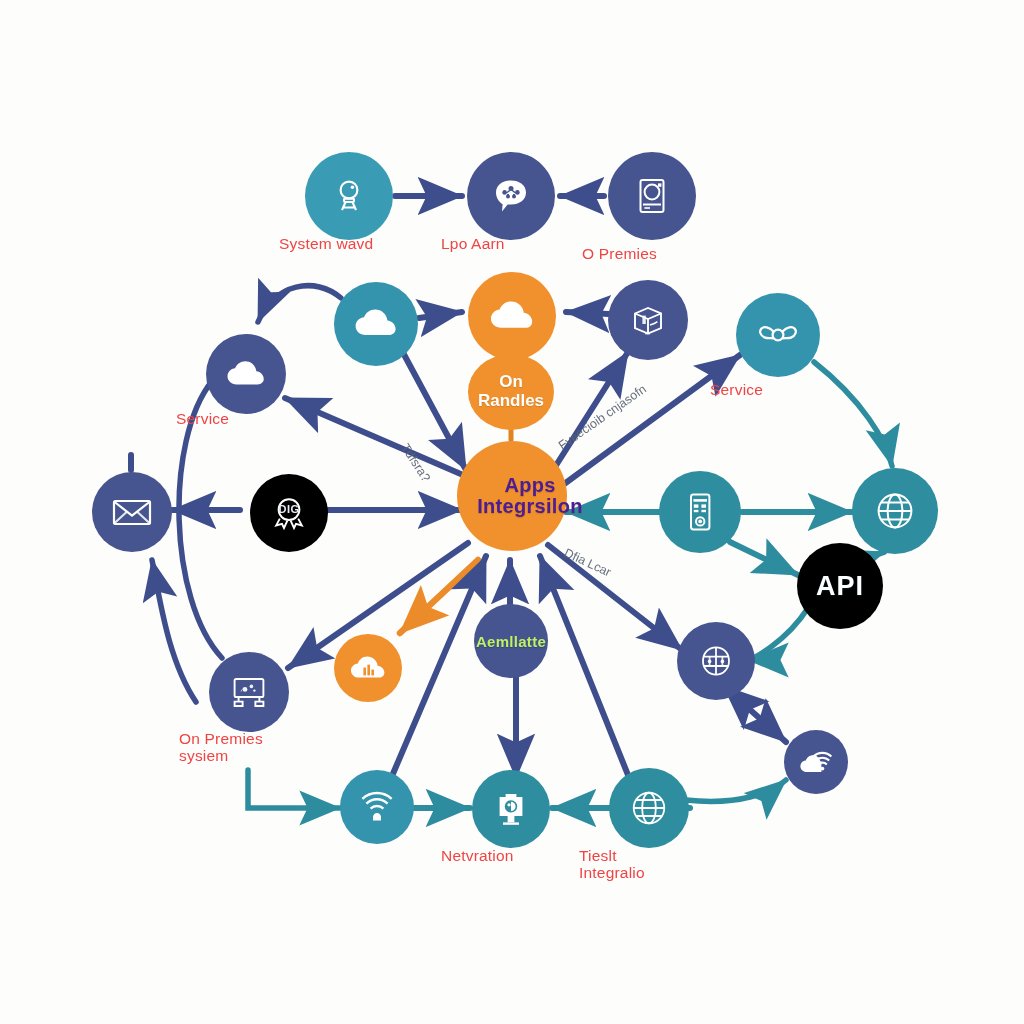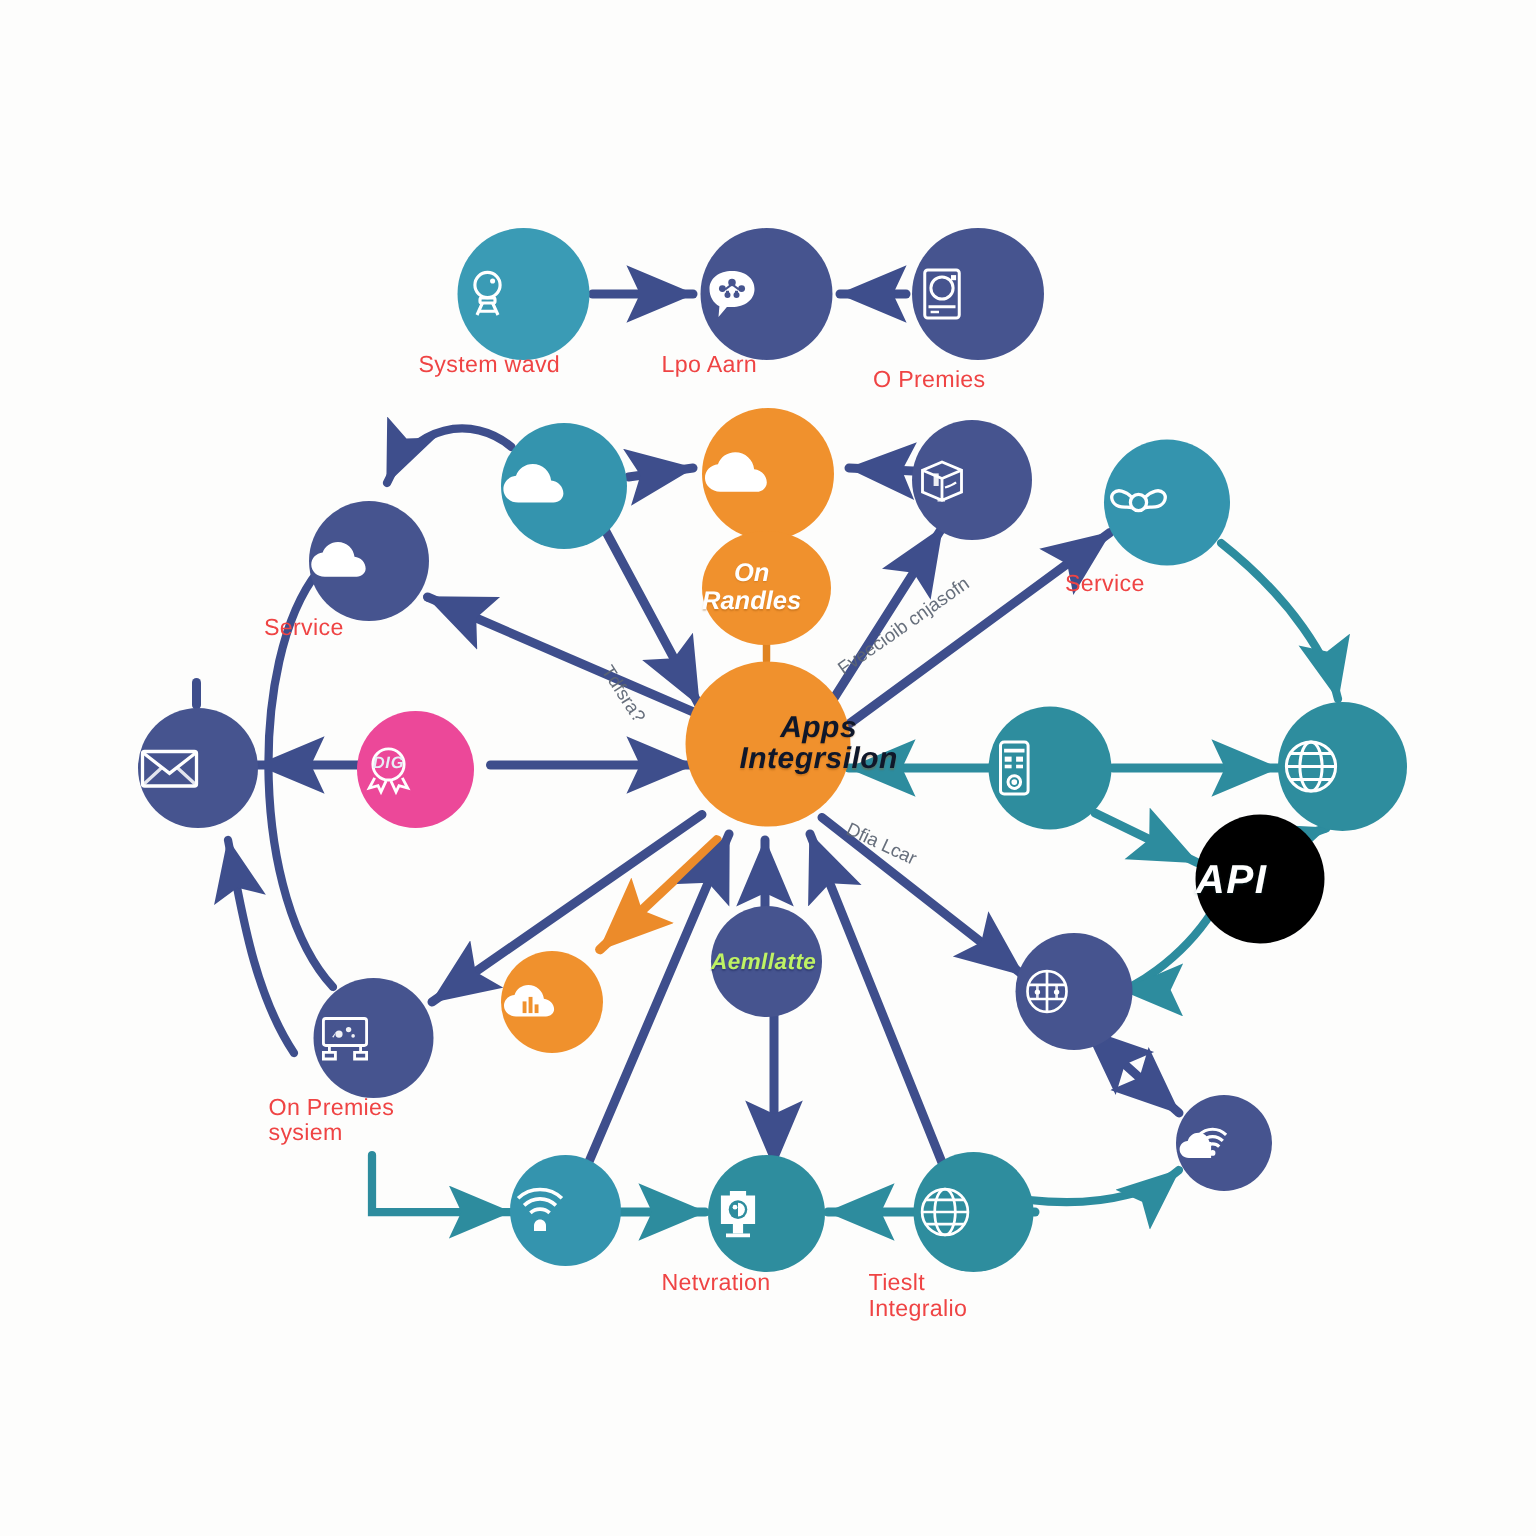--- a/index.html
+++ b/index.html
@@ -9,39 +9,38 @@
     background:#fdfdfc;
     font-family:"Liberation Sans", sans-serif;
     overflow:hidden;
     position:relative;
   }
   #stage{position:absolute;inset:0;width:1024px;height:1024px;}
   svg.layer{position:absolute;left:0;top:0;width:1024px;height:1024px;}
   .node{
     position:absolute;
     border-radius:50%;
-    display:flex;align-items:center;justify-content:flex-start;
+    display:flex;align-items:center;justify-content:center;
     box-sizing:border-box;
     z-index:5;
-    font-style:italic;
   }
   .node svg{display:block;}
   .node-label{
     position:absolute;
     text-align:left;
     color:#ef4444;
     font-size:15.5px;
     line-height:1.12;
     letter-spacing:.2px;
     z-index:6;
     pointer-events:none;
     white-space:pre-line;
   }
   .center-text{
-    color:#0f172a;
+    color:#4c1d95;
     font-size:20px;
     font-weight:bold;
     text-align:center;
     line-height:1.06;
     letter-spacing:.3px;
     white-space:pre-line;
     text-shadow:0 1px 1px rgba(150,80,10,.35);
     padding-left:36px;
   }
   .pill-text{
@@ -259,21 +258,21 @@
   <div class="node" style="left:92px;top:472px;width:80px;height:80px;background:#46548F;">
     <span>
       <svg width="42" height="32" viewBox="0 0 42 32" fill="none" stroke="#fff" stroke-width="2.2">
         <rect x="3" y="5" width="36" height="23" rx="1.4"></rect>
         <path d="M3.6 6 L21 19.6 L38.4 6"></path>
         <path d="M3.6 27 L15.6 16 M38.4 27 L26.4 16" opacity=".85"></path>
       </svg>
     </span>
   </div>
 
-  <div class="node" style="left:238px;top:474px;width:78px;height:78px;background:#ec4899;">
+  <div class="node" style="left:250px;top:474px;width:78px;height:78px;background:#000000;">
     <span style="position:relative;display:block;width:42px;height:42px;">
       <svg width="42" height="42" viewBox="0 0 42 42" fill="none" stroke="#fff" stroke-width="1.9">
         <circle cx="21" cy="17.6" r="10.4"></circle>
         <path d="M11.8 26.6 L8.2 33.4 L14 31.8 L16 36 L19.4 28.6"></path>
         <path d="M30.2 26.6 L33.8 33.4 L28 31.8 L26 36 L22.6 28.6"></path>
       </svg>
       <span class="badge-dig" style="position:absolute;left:0;top:11px;width:42px;text-align:center;">DIG</span>
     </span>
   </div>
 

